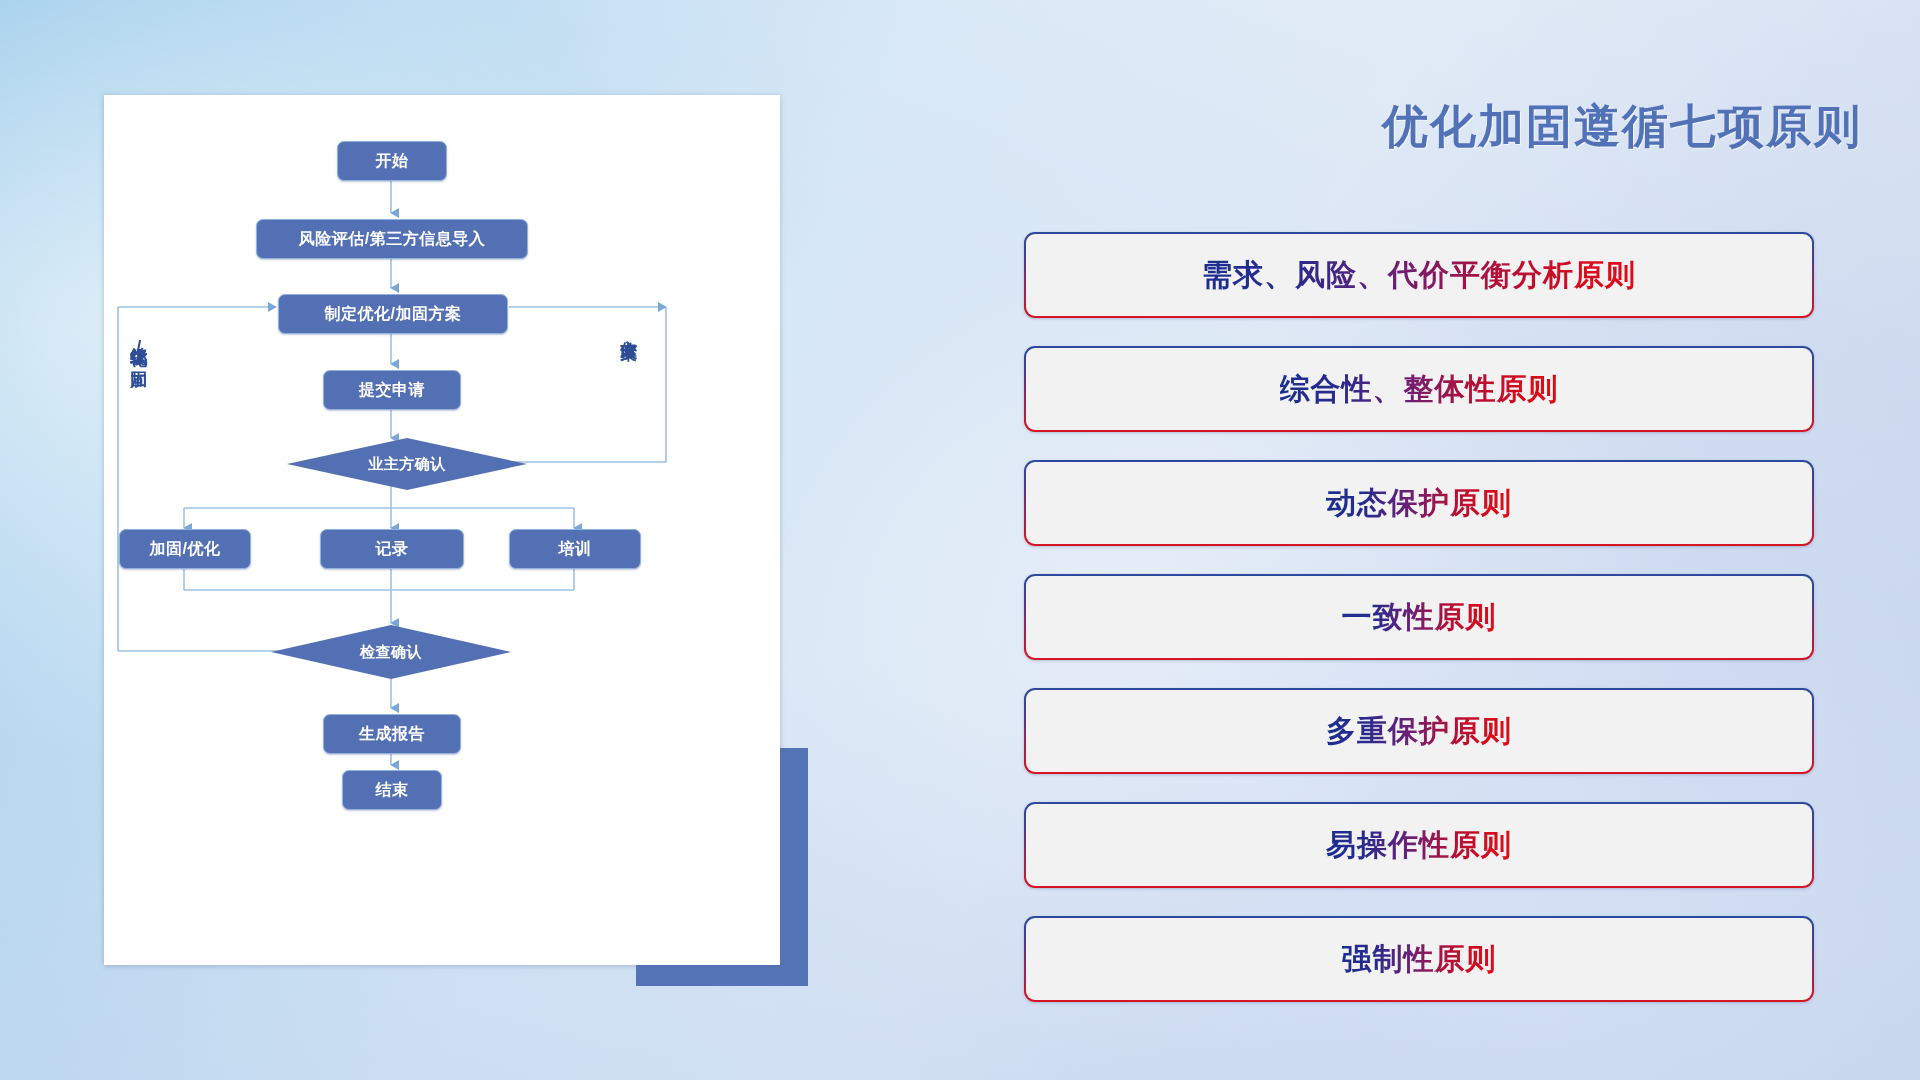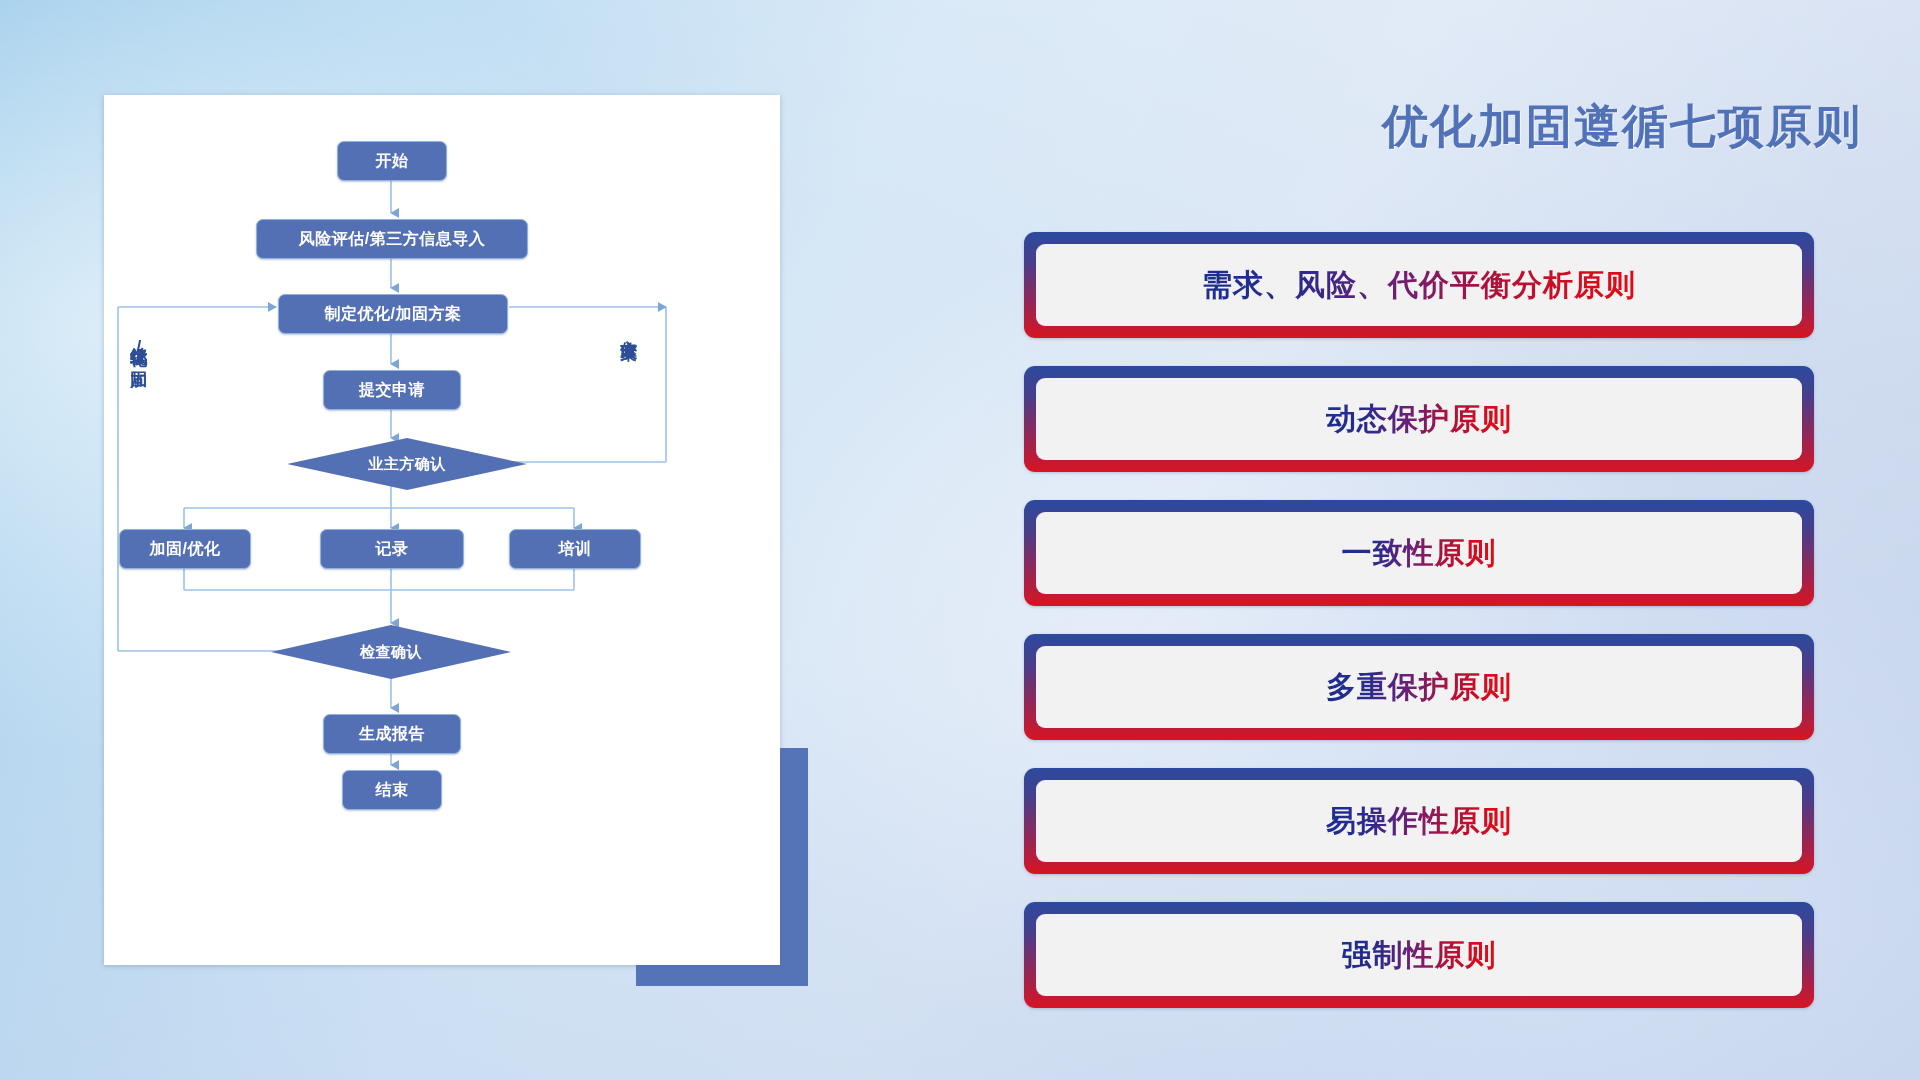--- a/index.html
+++ b/index.html
@@ -118,21 +118,21 @@
     position:absolute;
     left:1024px; top:232px;
     width:790px;
     z-index:3;
   }
   .pcard{
     position:relative;
     height:82px;
     margin-bottom:28px;
     border-radius:11px;
-    padding:12px;
+    padding:2px;
     background: linear-gradient(180deg, #2b4a9e 0%, #4a3d8a 30%, #9c2450 70%, #d81422 100%);
     box-shadow: 0 1px 3px rgba(70,90,140,0.30);
   }
   .pcard-inner{
     width:100%; height:100%;
     border-radius:9px;
     background:#f2f2f2;
     display:flex;
     align-items:center;
     justify-content:center;
@@ -263,20 +263,25 @@
   <div class="right-title">优化加固遵循七项原则</div>
 
   <div class="cards">
 
     <div class="pcard">
       <div class="pcard-inner">
         <span class="pcard-text">需求、风险、代价平衡分析原则</span>
       </div>
     </div>
 
+    <div class="pcard">
+      <div class="pcard-inner">
+        <span class="pcard-text">综合性、整体性原则</span>
+      </div>
+    </div>
 
     <div class="pcard">
       <div class="pcard-inner">
         <span class="pcard-text">动态保护原则</span>
       </div>
     </div>
 
     <div class="pcard">
       <div class="pcard-inner">
         <span class="pcard-text">一致性原则</span>

